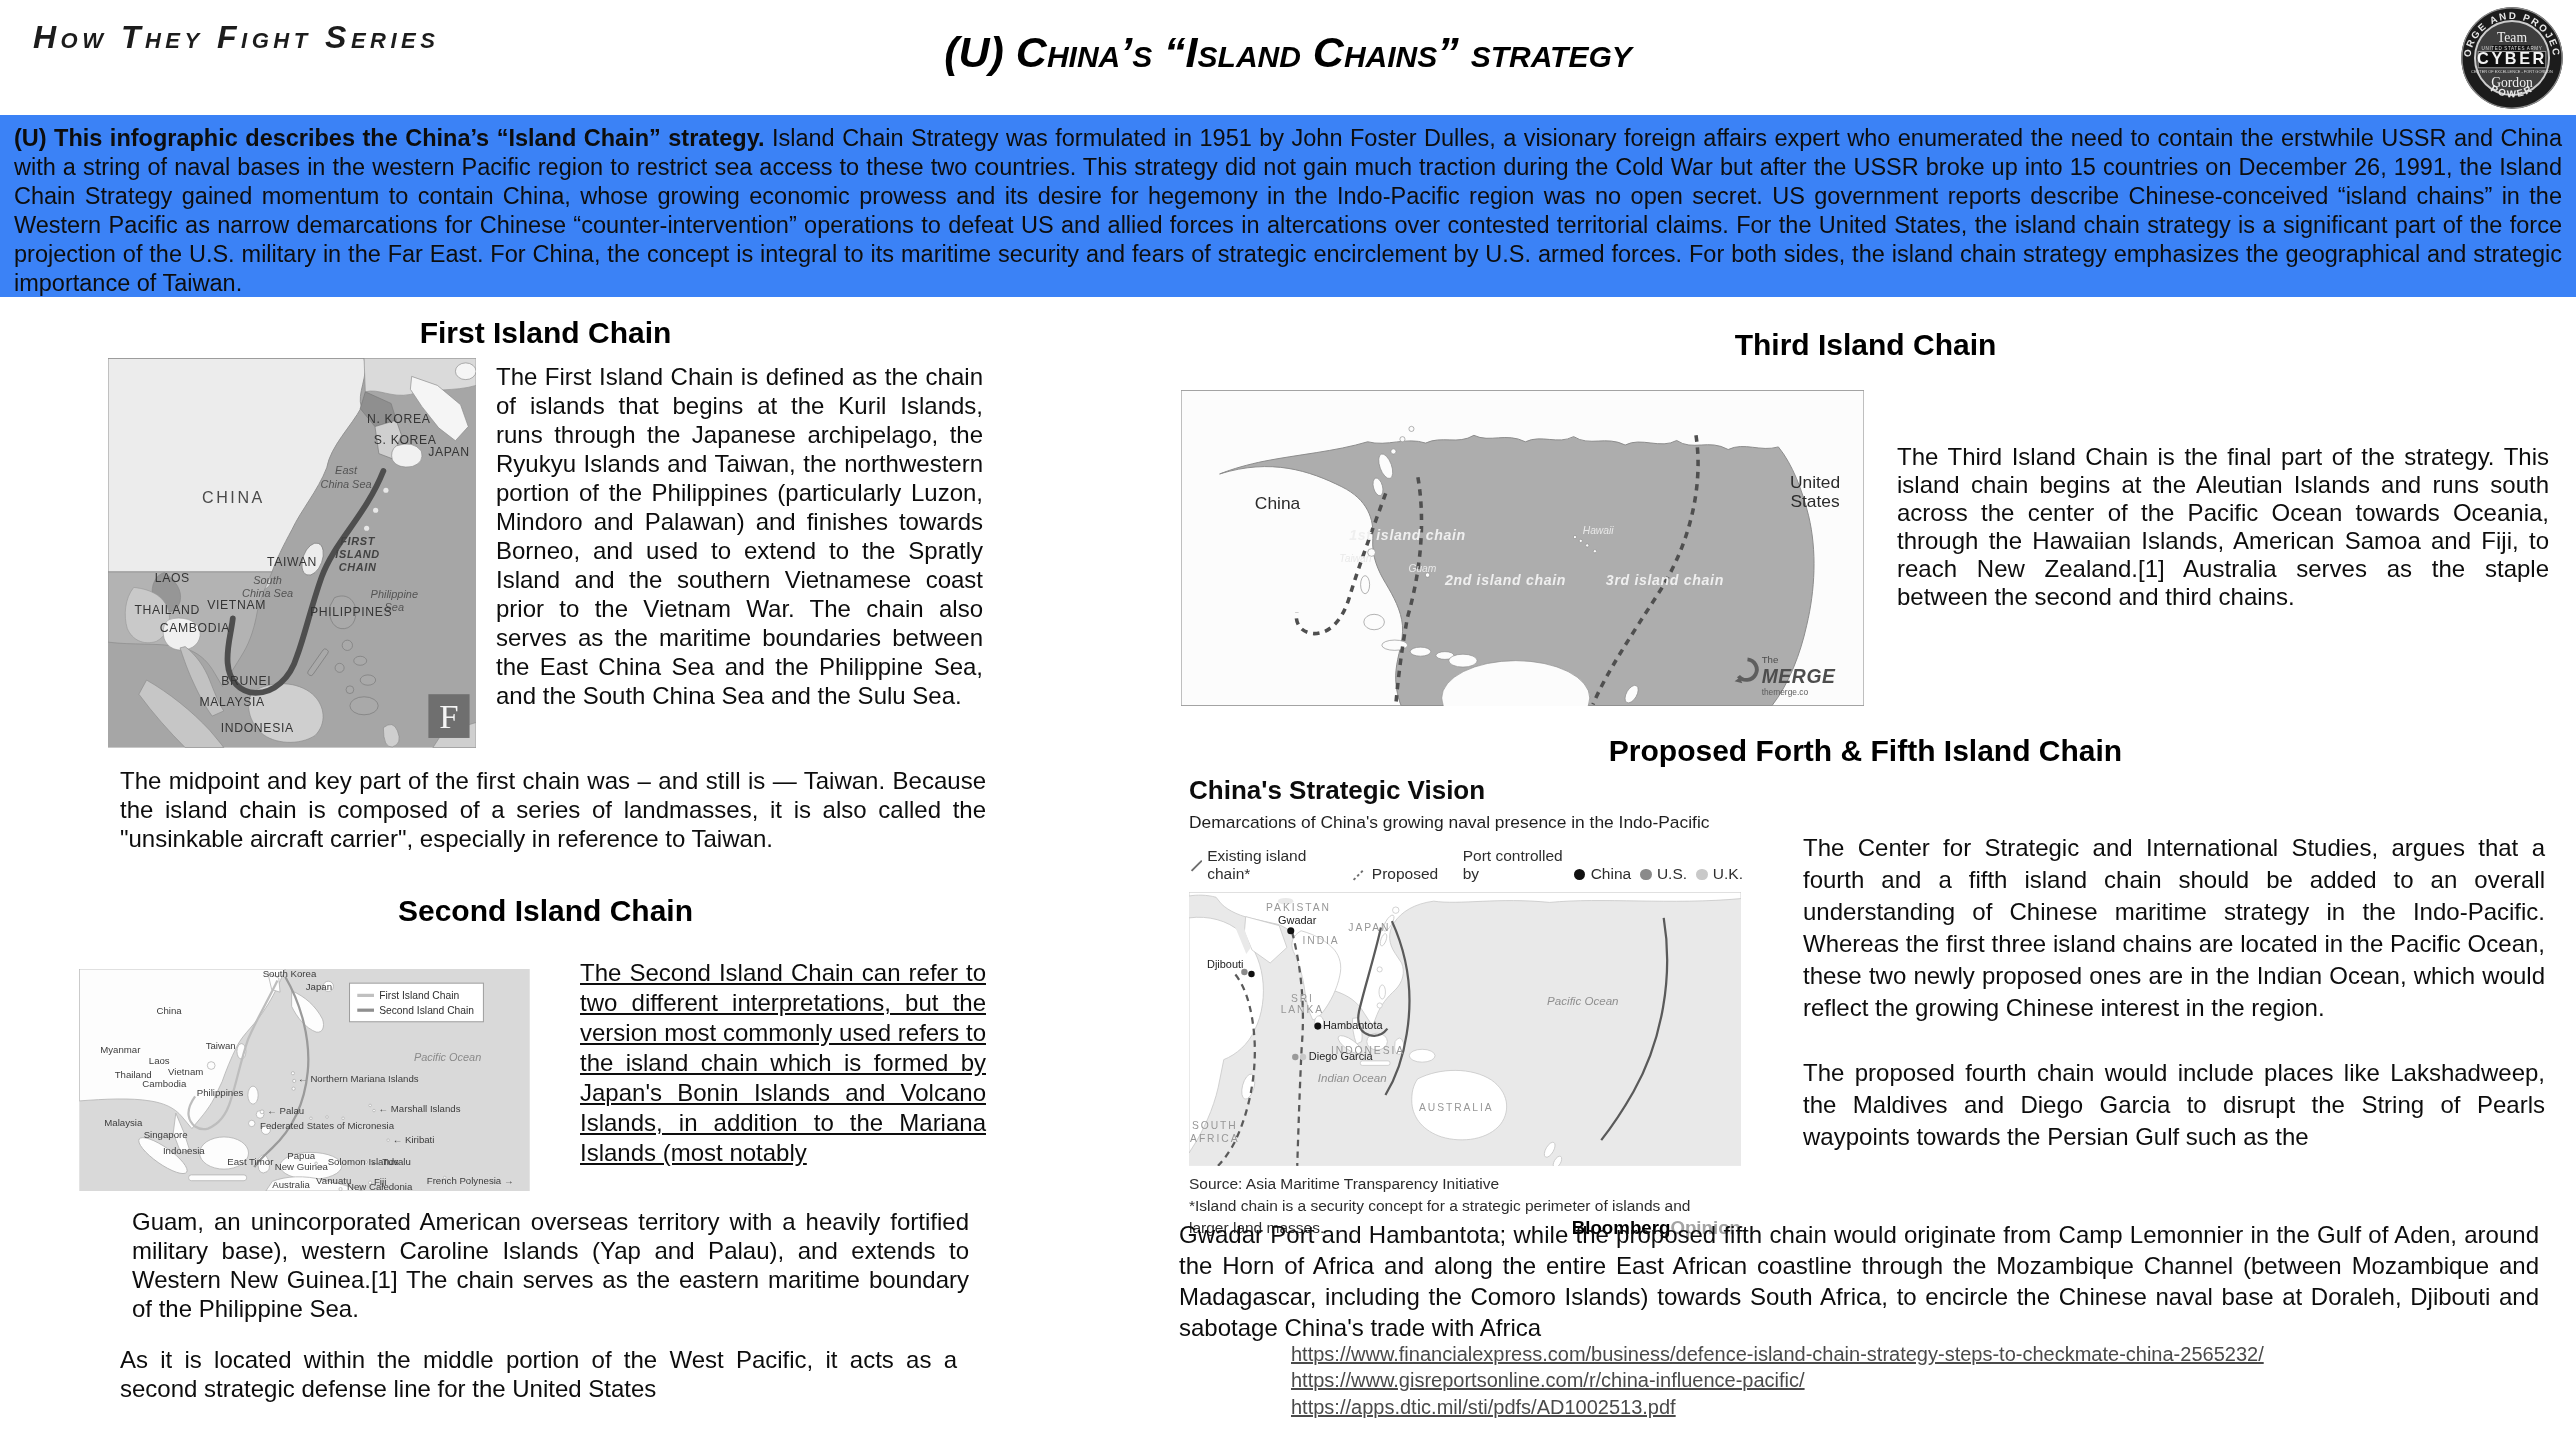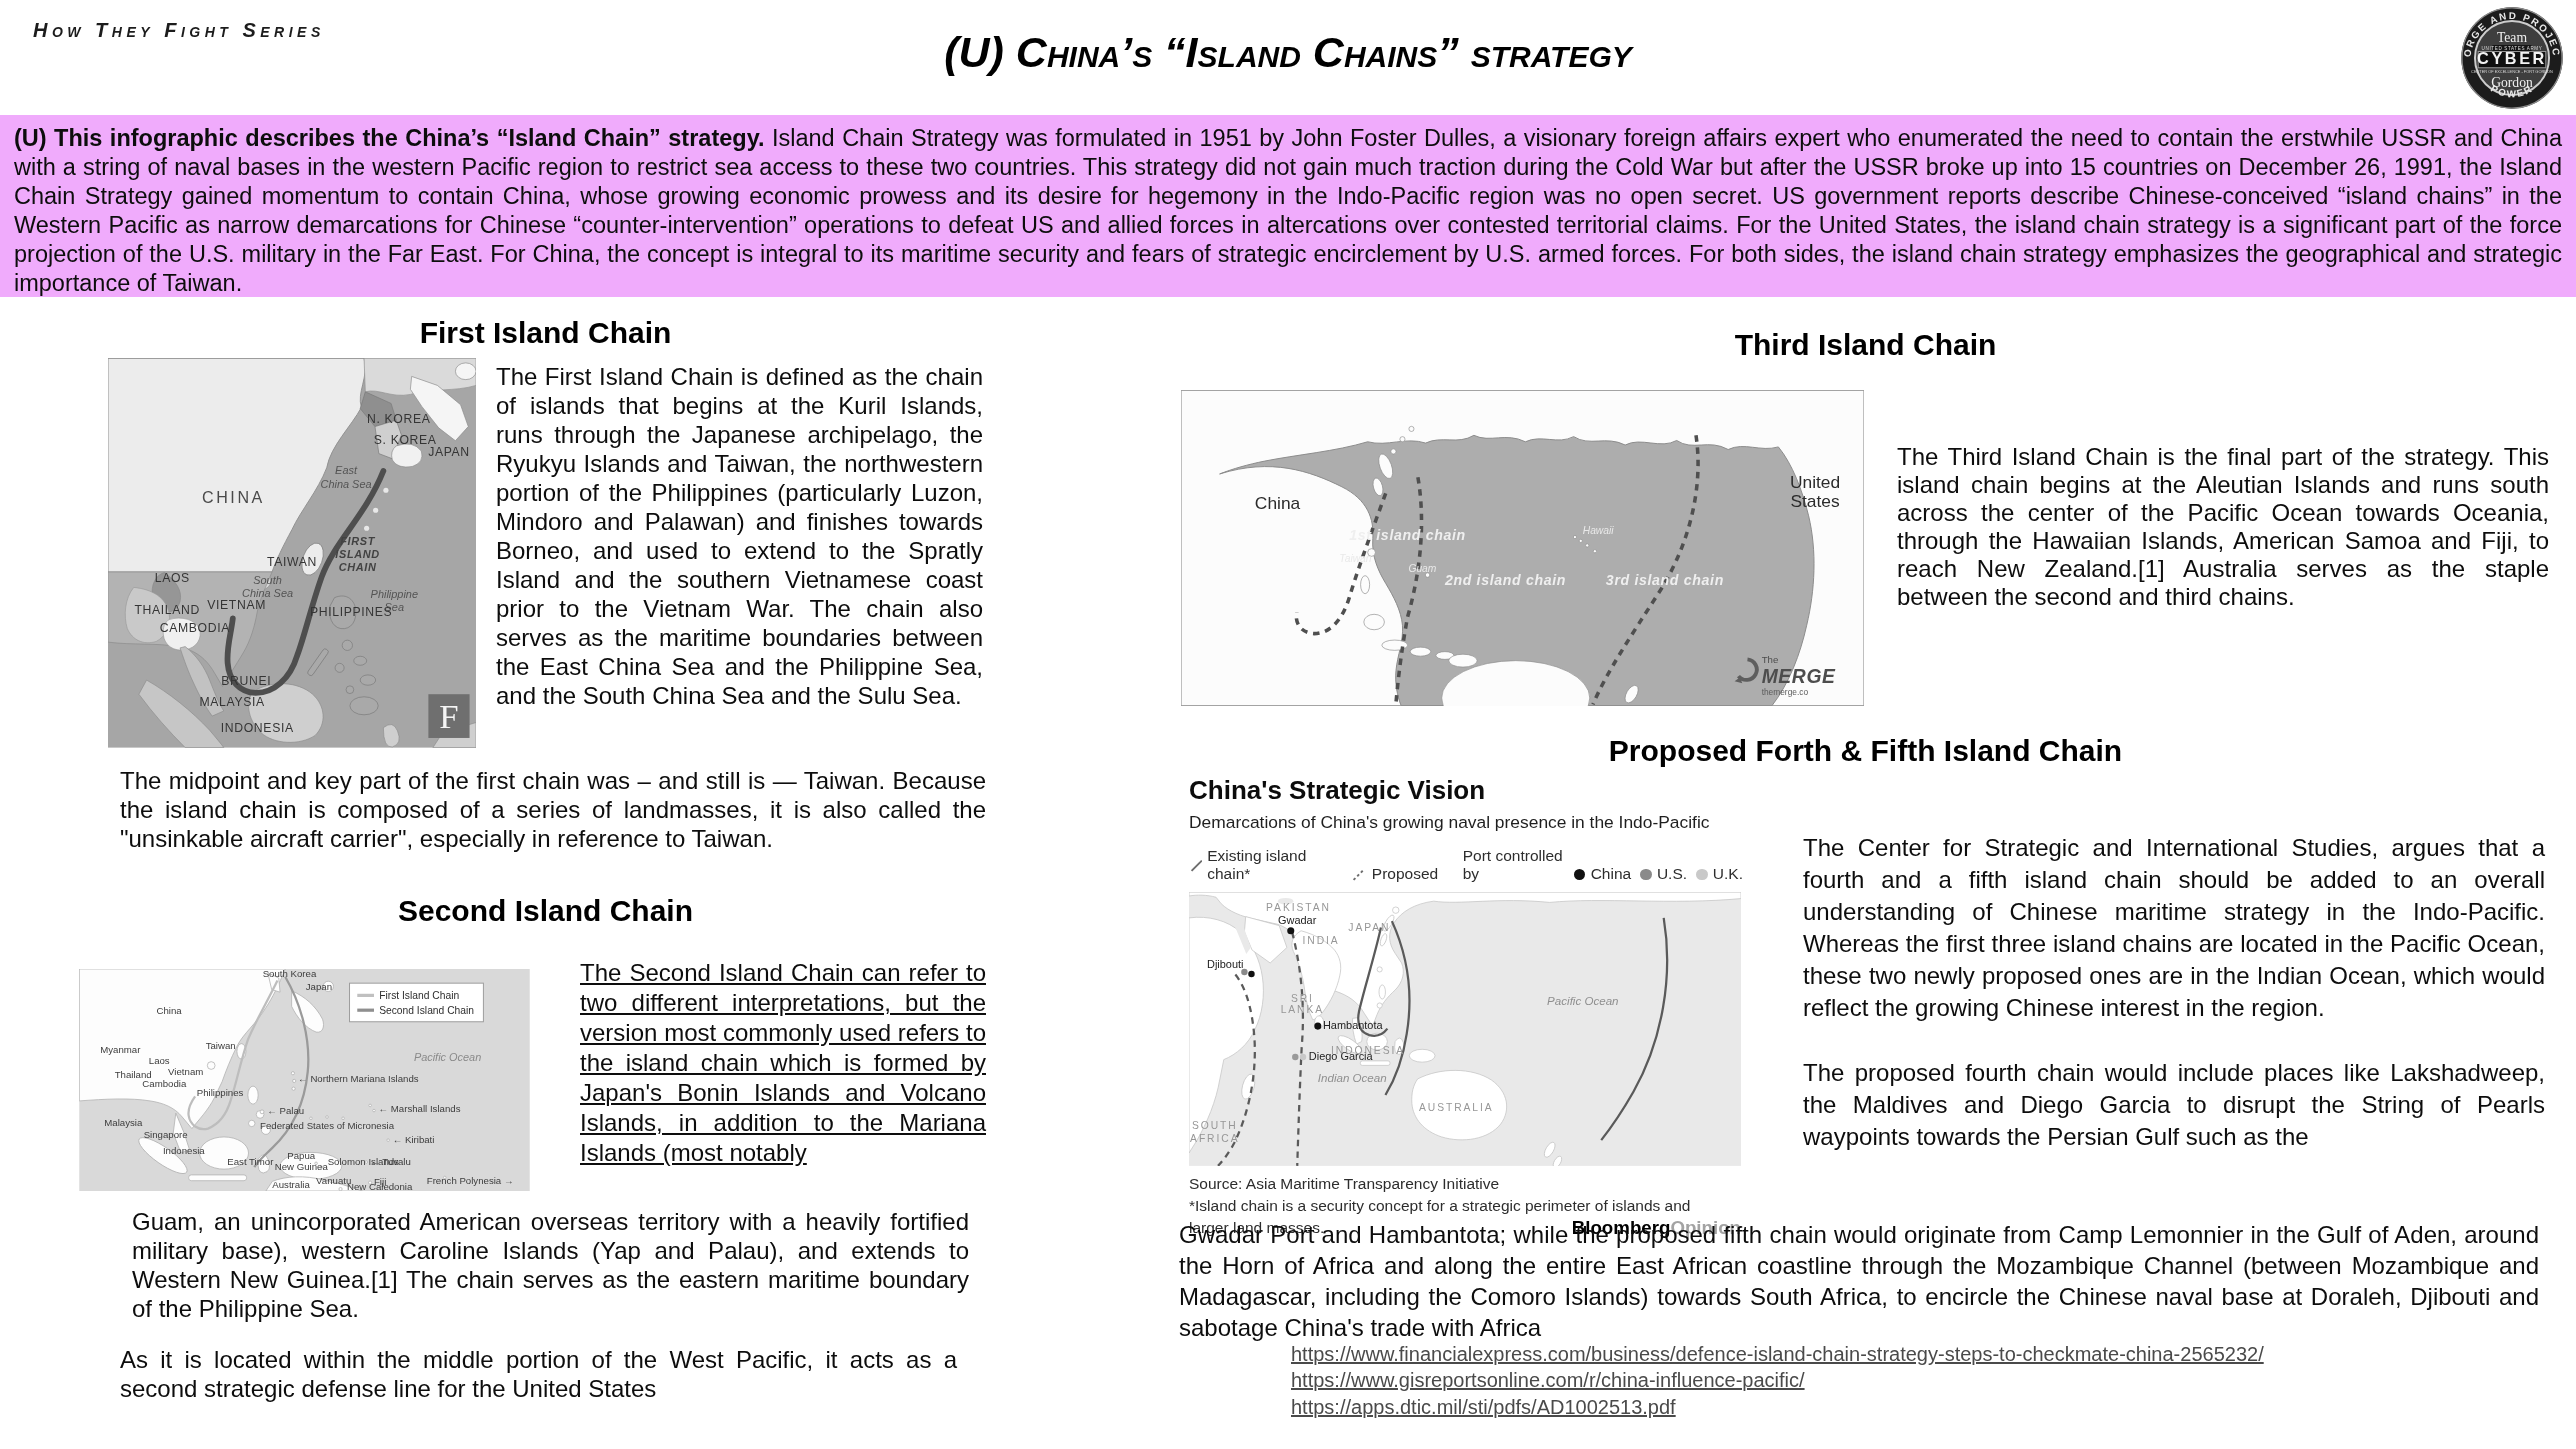--- a/index.html
+++ b/index.html
@@ -1,28 +1,28 @@
 <!DOCTYPE html>
 <html style="font-size:10.3px"><head>
 <meta charset="utf-8">
 <style>
   html,body{margin:0;padding:0;background:#ffffff;}
   #canvas{position:relative;width:2576px;height:1449px;background:#ffffff;
           font-family:"Liberation Sans",sans-serif;color:#111;overflow:hidden;}
   .abs{position:absolute;}
 
   
-  .series{left:33px;top:19.3px;font-size:20px;font-style:italic;font-weight:600;
+  .series{left:33px;top:19.3px;font-size:32px;font-style:italic;font-weight:600;
           font-variant:small-caps;letter-spacing:4.5px;color:#1c1c1c;}
   .title{left:0;right:0;top:28px;text-align:center;font-size:43px;font-weight:bold;
          font-style:italic;font-variant:small-caps;color:#000;}
   .logo{left:2460px;top:6.4px;width:104px;height:104px;}
 
   
-  .intro{left:0;top:115px;width:2576px;height:182px;background:#f0abfc;box-sizing:border-box;
+  .intro{left:0;top:115px;width:2576px;height:182px;background:#3b82f6;box-sizing:border-box;
          padding:9px 14px 0 14px;font-size:23.5px;line-height:29px;text-align:justify;color:#0d0d0d;}
   .intro b{font-weight:bold;}
 
   h2.sec{margin:0;font-size:30px;font-weight:bold;text-align:center;color:#000;}
   .jpara{font-size:24px;line-height:29px;text-align:justify;color:#0d0d0d;}
   .jpara p{margin:0;}
   .gap{height:33px;}
   svg text{font-family:"Liberation Sans",sans-serif;}
   .m1c{font-size:19px;fill:#353535;letter-spacing:1px;}
   .m1big{font-size:25px;fill:#4a4a4a;letter-spacing:4px;}

